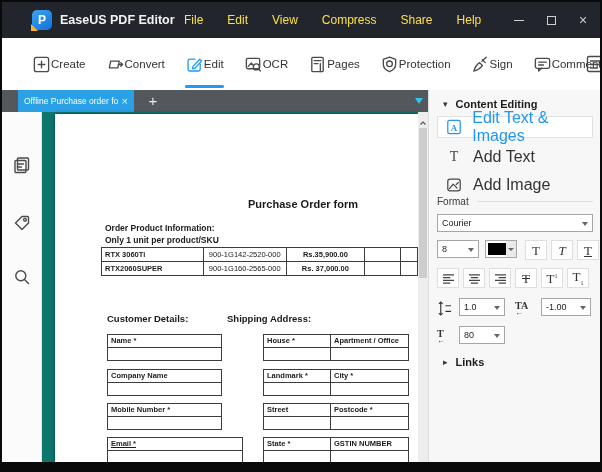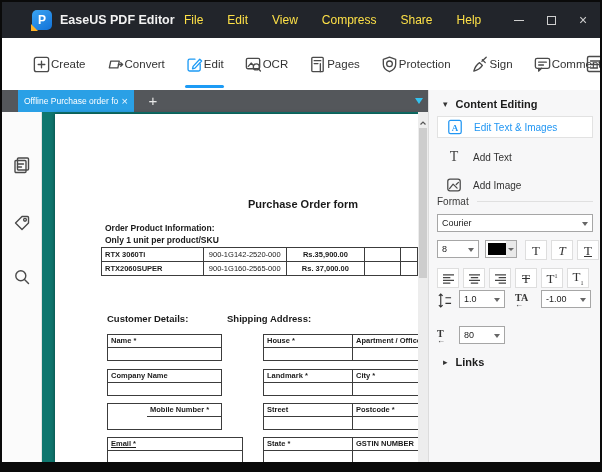--- a/index.html
+++ b/index.html
@@ -67,35 +67,35 @@
   .c-model{ width:83px; text-align:center; }
   .c-price{ width:80px; text-align:center; font-weight:bold; }
   .c-qty{ width:37px; }
   .c-x{ width:18px; }
   .sec-head{ position:absolute; top:199px; font-size:9.5px; font-weight:bold; }
   .fbox{ position:absolute; border:1px solid #3c3c3c; background:#fff; }
   .fbox .flabel{ height:13px; border-bottom:1px solid #3c3c3c; font-size:7.5px; font-weight:bold;
                  padding:1px 0 0 3px; white-space:nowrap; overflow:hidden; }
   .fbox .fvalue{ height:12px; }
   .ship-row{ position:absolute; left:208px; display:flex; }
-  .ship-cell{ width:90px; border:1px solid #3c3c3c; background:#fff; }
+  .ship-cell{ width:68px; border:1px solid #3c3c3c; background:#fff; }
   .ship-cell + .ship-cell{ width:78px; border-left:none; }
   .ship-cell .flabel{ height:13px; border-bottom:1px solid #3c3c3c; font-size:7.5px; font-weight:bold;
                       padding:1px 0 0 3px; white-space:nowrap; overflow:hidden; }
   .ship-cell .fvalue{ height:12px; }
   
   .panel{ position:absolute; left:426px; top:88px; width:172px; height:372px; background:#f7f7f8;
           border-left:1px solid #dcdcdc; font-size:10.5px; color:#2b2b2b; }
   .phead{ position:absolute; left:14px; display:flex; gap:8px; align-items:center; }
   .phead .tri{ font-size:9px; color:#333; }
   .phead .ptitle{ font-weight:bold; font-size:11px; color:#1c1c1c; }
   .tool{ position:absolute; left:8px; width:156px; height:22px; display:flex; align-items:center; gap:10px;
          padding-left:8px; }
   .tool.selected{ background:#fff; border:1px solid #e2e2e2; }
-  .tool .tool-label{ font-size:10px; color:#333; }
+  .tool .tool-label{ font-size:16px; color:#333; }
   .tool.selected .tool-label{ color:#2196f3; }
   .ticon{ width:18px; height:18px; display:flex; align-items:center; justify-content:center; }
   .serifT{ font-family:"Liberation Serif", serif; font-size:14px; color:#444; line-height:1; }
   .fmt{ position:absolute; left:8px; top:106px; font-size:10px; color:#3a3a3a; display:flex; align-items:center; gap:8px; width:156px; }
   .fmt .rule{ flex:1; height:1px; background:#e0e0e0; }
   .sel{ position:absolute; height:18px; background:#fff; border:1px solid #a6a6a6; display:flex;
         align-items:center; font-size:9px; color:#222; padding-left:4px; }
   .sel .chev{ position:absolute; right:4px; top:7px; width:0; height:0;
         border-left:3.5px solid transparent; border-right:3.5px solid transparent; border-top:4px solid #666; }
   .colorw{ position:absolute; left:56px; top:0; width:32px; height:18px; border:1px solid #a6a6a6; background:#fff; }
@@ -282,21 +282,21 @@
       <div class="sec-head" style="left:172px;">Shipping Address:</div>
 
       <div class="fbox" style="left:52px; top:220px; width:115px;">
         <div class="flabel">Name *</div>
         <div class="fvalue"></div>
       </div>
       <div class="fbox" style="left:52px; top:255px; width:115px;">
         <div class="flabel">Company Name</div>
         <div class="fvalue"></div>
       </div>
-      <div class="fbox" style="left:52px; top:289px; width:115px;padding-left:39px;">
+      <div class="fbox" style="left:52px; top:289px; width:115px;">
         <div class="flabel">Mobile Number *</div>
         <div class="fvalue"></div>
       </div>
       <div class="fbox" style="left:52px; top:323px; width:136px;text-decoration:underline;">
         <div class="flabel">Email *</div>
         <div class="fvalue"></div>
       </div>
 
       <div class="ship-row" style="top:220px;">
         <div class="ship-cell">
@@ -434,21 +434,21 @@
           <span class="serifT st">T</span>
         </div>
       <div class="tile" style="left:112px; top:0;">
           <span class="serifT">T<sup>1</sup></span>
         </div>
       <div class="tile" style="left:138px; top:0;">
           <span class="serifT">T<sub>1</sub></span>
         </div>
     </div>
 
-    <div class="row-abs" style="top:200px; height:20px;">
+    <div class="row-abs" style="top:208px; height:20px;">
       <div class="spicon" style="left:8px; top:0;">
         <svg viewBox="0 0 16 18" width="15" height="17">
             <path d="M4 2v14M2 4l2-2 2 2M2 14l2 2 2-2M9 6h6M9 12h6" stroke="#333" stroke-width="1.2" fill="none"></path>
           </svg>
       </div>
       <div class="sel" style="left:30px; top:0; width:46px;">
         <span>1.0</span>
         <span class="chev"></span>
       </div>
       <div class="spicon" style="left:86px; top:1px;">

